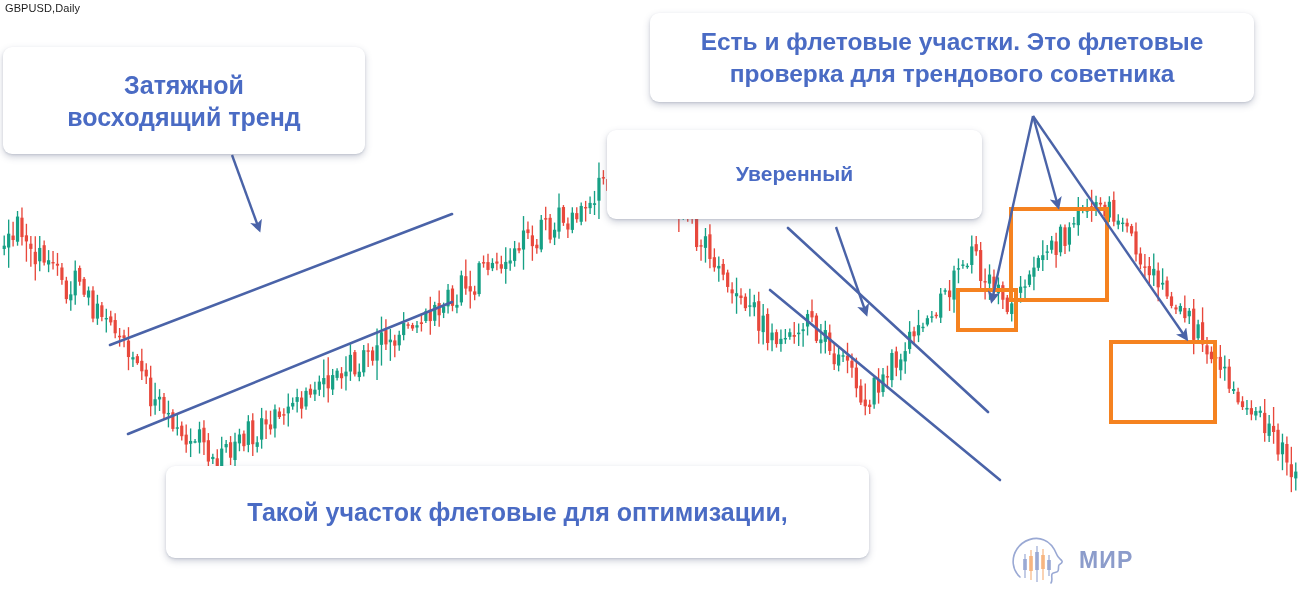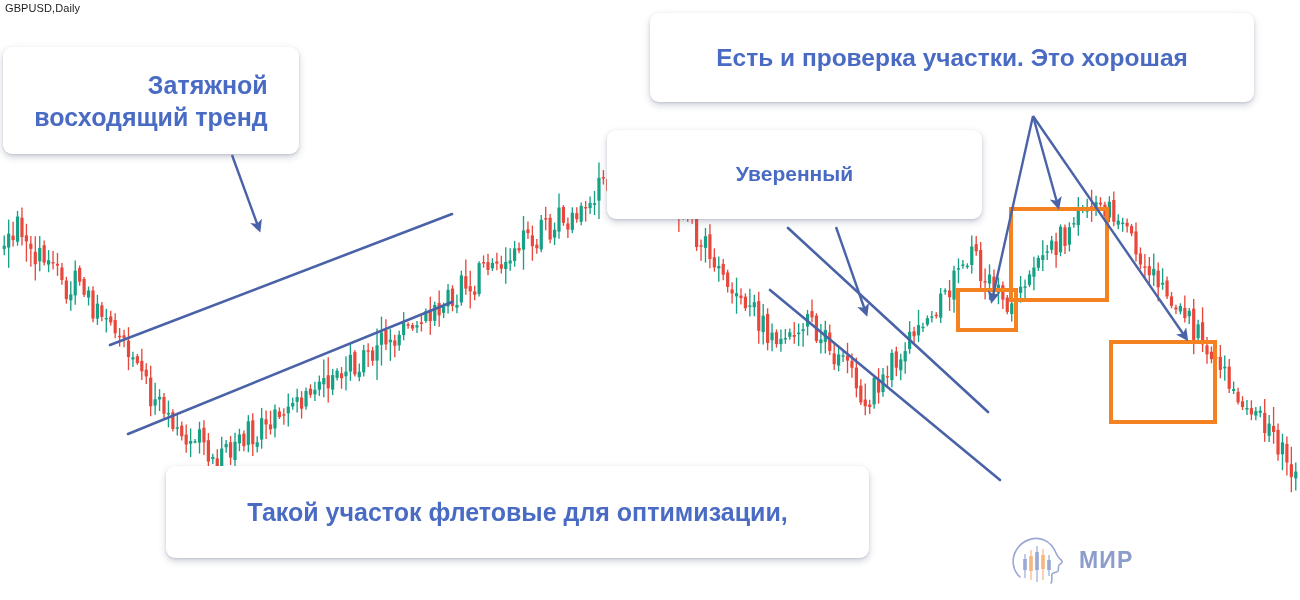--- a/index.html
+++ b/index.html
@@ -41,24 +41,23 @@
     font-weight: bold;
     text-align: center;
     display: flex;
     align-items: center;
     justify-content: center;
     box-sizing: border-box;
     line-height: 1.28;
   }
   #callout-uptrend {
     left: 3px;  top: 47px;
-    width: 296px; height: 107px;
+    width: 362px; height: 107px;
     font-size: 25px;
     padding: 4px 14px;
-    text-align: right;
   }
   #callout-flat {
     left: 650px; top: 13px;
     width: 604px; height: 89px;
     font-size: 24.5px;
     padding: 4px 16px;
   }
   #callout-downtrend {
     left: 607px; top: 130px;
     width: 375px; height: 89px;
@@ -726,21 +725,22 @@
 
   <div class="callout" id="callout-uptrend">
     <span>
       <span>Затяжной</span><br>
       <span>восходящий тренд</span>
     </span>
   </div>
 
   <div class="callout" id="callout-flat">
     <span>
-      <span>Есть и проверка участки. Это хорошая</span><br>
+      <span>Есть и флетовые участки. Это флетовые</span><br>
+      <span>проверка для трендового советника</span>
     </span>
   </div>
 
   <div class="callout" id="callout-downtrend">
     <span>
       <span>Уверенный</span><br>
     </span>
   </div>
 
   <div class="callout" id="callout-optimize">

